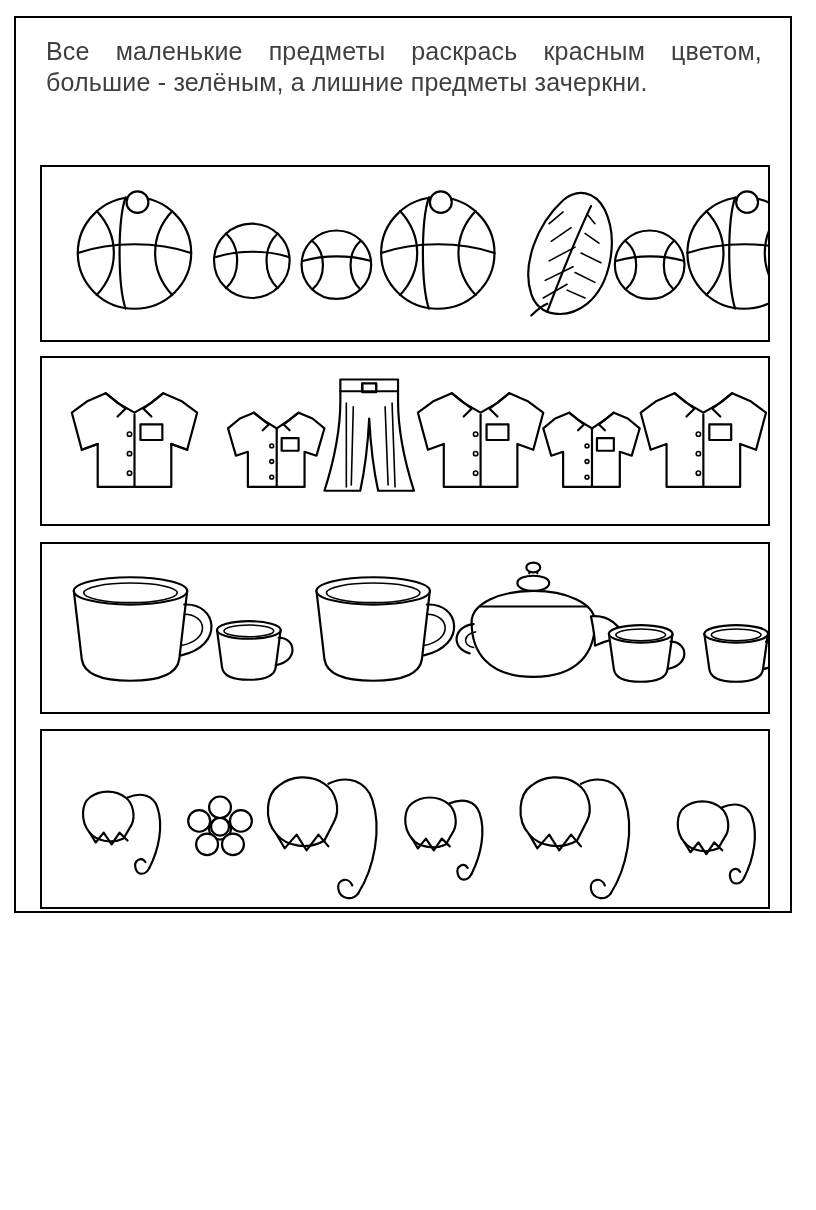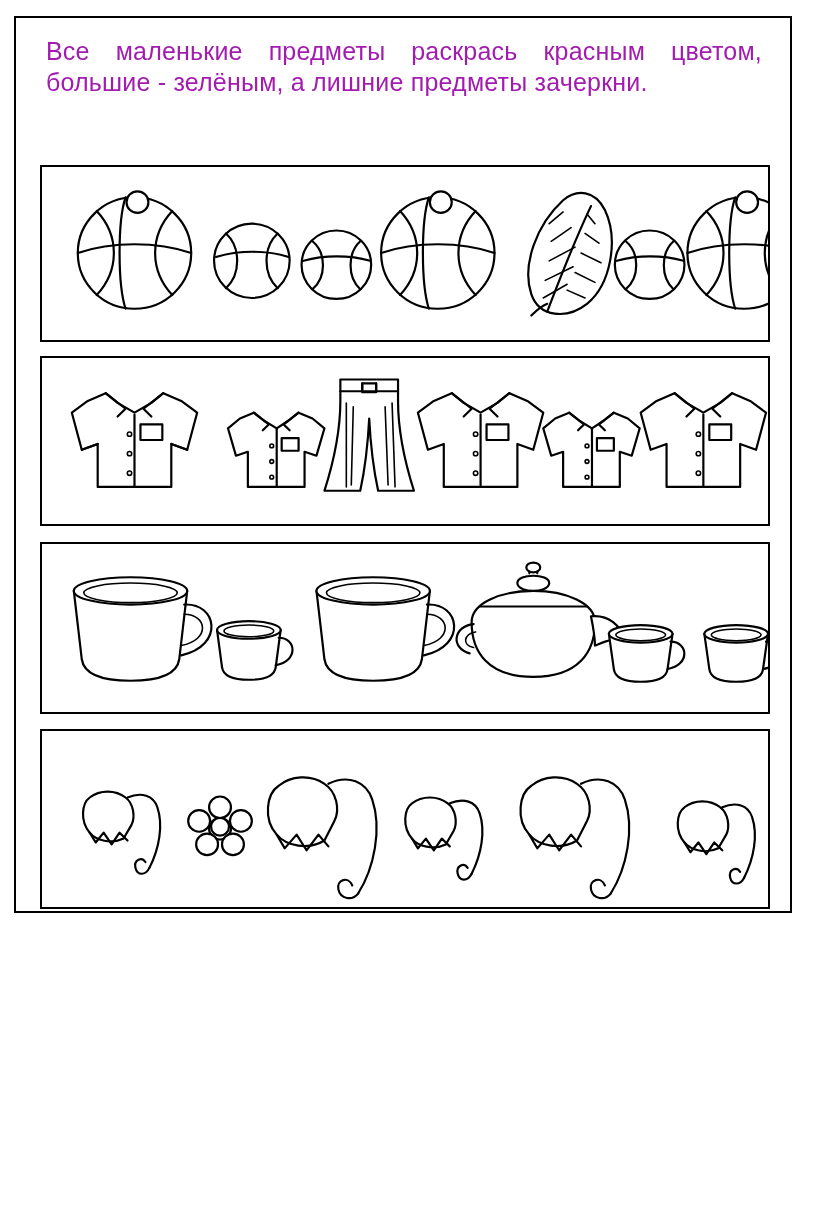--- a/index.html
+++ b/index.html
@@ -32,21 +32,21 @@
   .instruction {
     position: absolute;
     left: 30px;
     top: 18px;
     width: 716px;
     font-size: 25px;
     line-height: 31px;
     text-align: justify;
     text-justify: inter-word;
     letter-spacing: 0.2px;
-    color: #a21caf;
+    color: #404040;
   }
   .row-box {
     position: absolute;
     border: 2px solid #000;
     box-sizing: border-box;
     background: #fff;
   }
   .row1 { left: 24px; top: 147px;  width: 730px; height: 177px; }
   .row2 { left: 24px; top: 338px;  width: 730px; height: 170px; }
   .row3 { left: 24px; top: 524px;  width: 730px; height: 172px; }

